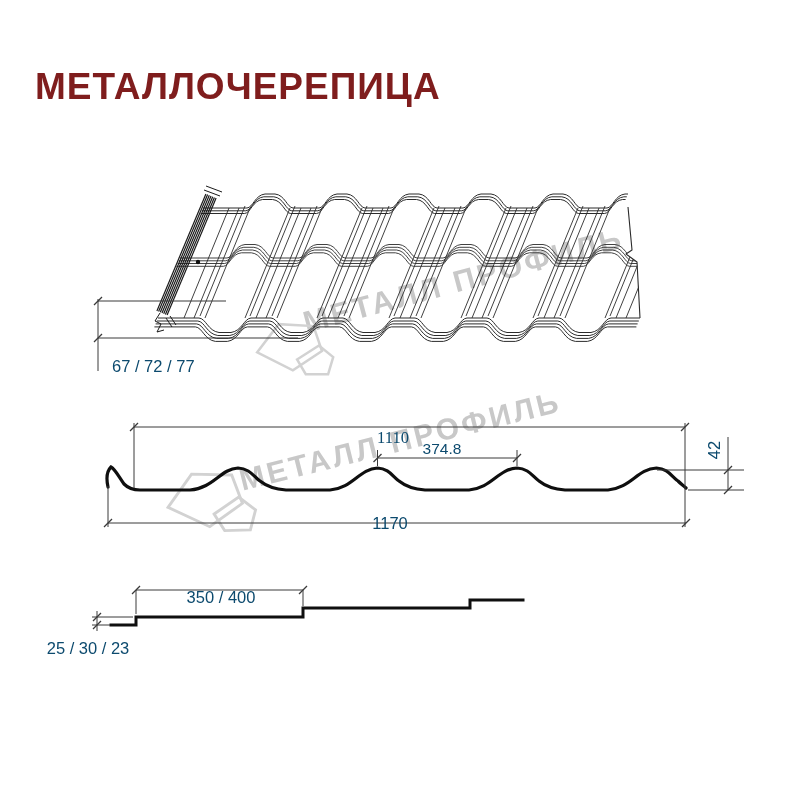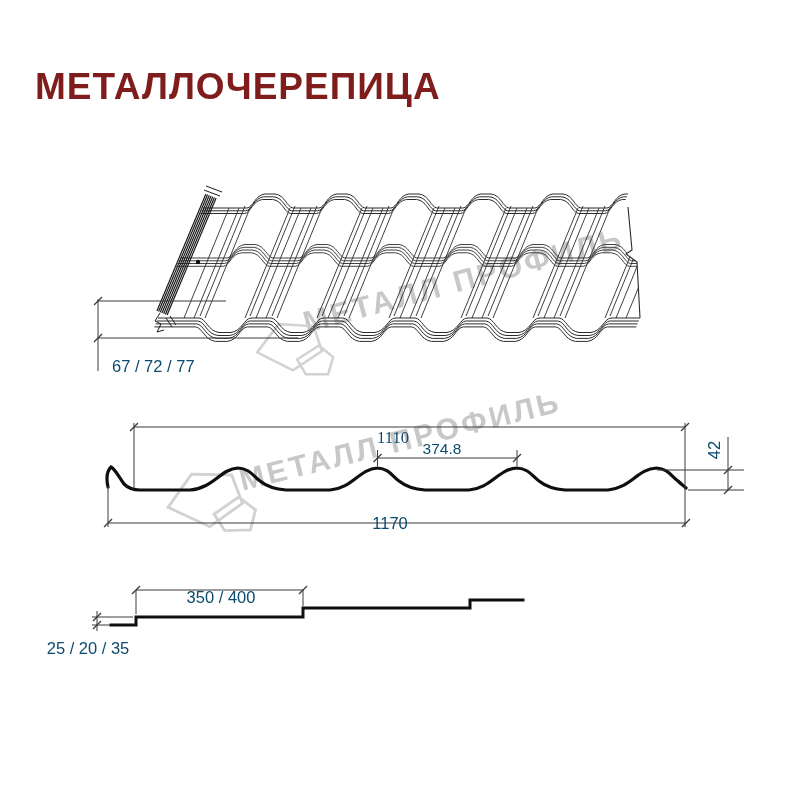--- a/index.html
+++ b/index.html
@@ -215,15 +215,15 @@
 
   <div class="lbl-layer">
     <div class="ttl">МЕТАЛЛОЧЕРЕПИЦА</div>
 
     <div class="dim" style="left:112px;top:357px;">67 / 72 / 77</div>
     <div class="dim c" style="left:393px;top:428px;font-family:Liberation Serif, serif;">1110</div>
     <div class="dim c" style="left:442px;top:440px;font-size:15.5px;">374.8</div>
     <div class="dim rot" style="left:714px;top:450px;">42</div>
     <div class="dim c" style="left:390px;top:502px;margin-top:12px;">1170</div>
     <div class="dim c" style="left:221px;top:588px;">350 / 400</div>
-    <div class="dim c" style="left:88px;top:639px;">25 / 20 / 35</div>
+    <div class="dim c" style="left:88px;top:639px;">25 / 30 / 23</div>
   </div>
 </div>
 
 </body></html>

